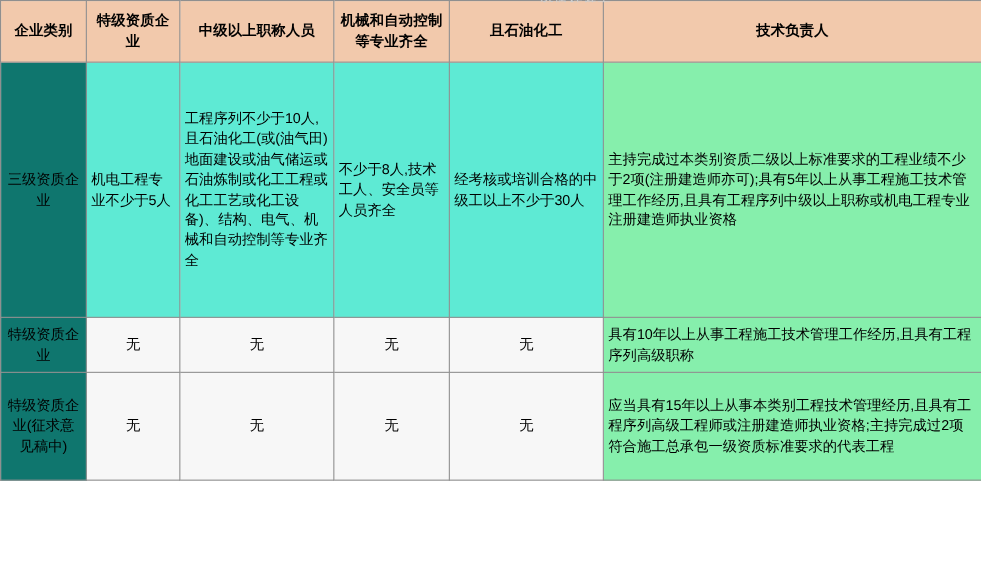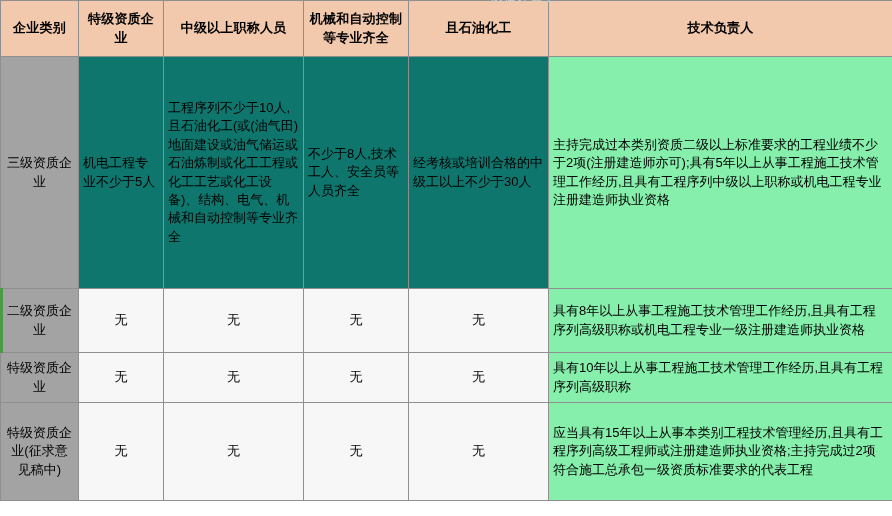--- a/index.html
+++ b/index.html
@@ -64,32 +64,32 @@
     text-align: center;
     font-weight: normal;
   }
   td.center {
     text-align: center;
   }
   td.body-left {
     text-align: left;
     vertical-align: top;
     padding-top: 6px;
-    background: #0f766e;
+    background: #5eead4;
   }
   td.detail {
     text-align: left;
     vertical-align: middle;
     background: #86efac;
   }
   td.shaded {
     background: #f7f7f7;
   }
   td.plain {
-    background: #a3a3a3;
+    background: #0f766e;
   }
   .row1 td { height: 232px; }
   .row2 td { height: 64px; }
   .row3 td { height: 50px; }
   .row4 td { height: 98px; margin-top: 20px; }
 
   
   td.marker {
     position: relative;
   }
@@ -142,28 +142,20 @@
     </thead>
     <tbody>
       <tr class="row1">
         <td class="rowhead plain">三级资质企业</td>
         <td class="body-left">机电工程专业不少于5人</td>
         <td class="body-left">工程序列不少于10人,且石油化工(或(油气田)地面建设或油气储运或石油炼制或化工工程或化工工艺或化工设备)、结构、电气、机械和自动控制等专业齐全</td>
         <td class="body-left">不少于8人,技术工人、安全员等人员齐全</td>
         <td class="body-left">经考核或培训合格的中级工以上不少于30人</td>
         <td class="detail">主持完成过本类别资质二级以上标准要求的工程业绩不少于2项(注册建造师亦可);具有5年以上从事工程施工技术管理工作经历,且具有工程序列中级以上职称或机电工程专业注册建造师执业资格</td>
       </tr>
-      <tr class="row2">
-        <td class="rowhead plain marker">二级资质企业</td>
-        <td class="center shaded">无</td>
-        <td class="center shaded">无</td>
-        <td class="center shaded">无</td>
-        <td class="center shaded">无</td>
-        <td class="detail">具有8年以上从事工程施工技术管理工作经历,且具有工程序列高级职称或机电工程专业一级注册建造师执业资格</td>
-      </tr>
       <tr class="row3">
         <td class="rowhead plain">特级资质企业</td>
         <td class="center shaded">无</td>
         <td class="center shaded">无</td>
         <td class="center shaded">无</td>
         <td class="center shaded">无</td>
         <td class="detail">具有10年以上从事工程施工技术管理工作经历,且具有工程序列高级职称</td>
       </tr>
       <tr class="row4">
         <td class="rowhead plain">特级资质企业(征求意见稿中)</td>

